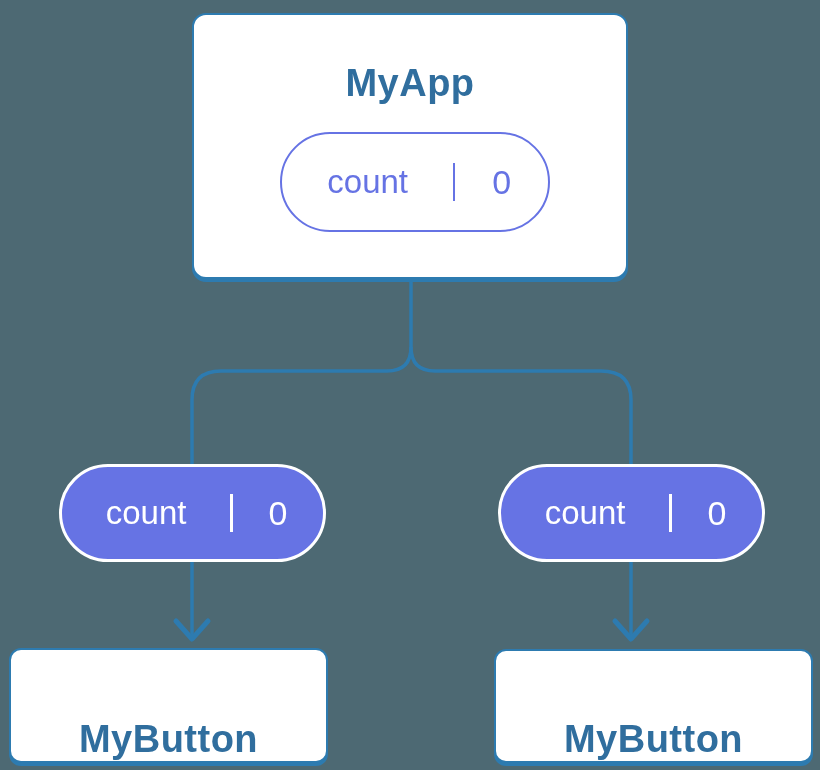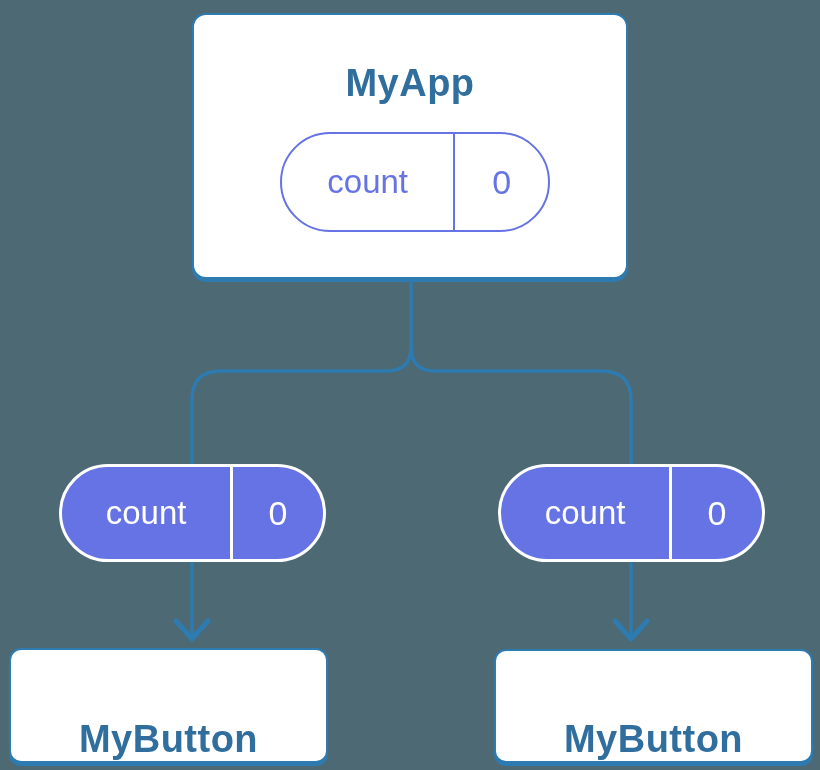--- a/index.html
+++ b/index.html
@@ -37,20 +37,21 @@
     position: absolute;
     left: 0; right: 0; top: 47px;
     text-align: center;
   }
   .pill {
     position: absolute;
     display: flex;
     border-radius: 999px;
     overflow: hidden;
     box-sizing: border-box;
+    align-items: center;
   }
   .seg-label {
     width: 64.4%;
     display: flex;
     align-items: center;
     justify-content: center;
     font-size: 33px;
   }
   .seg-value {
     flex: 1;

